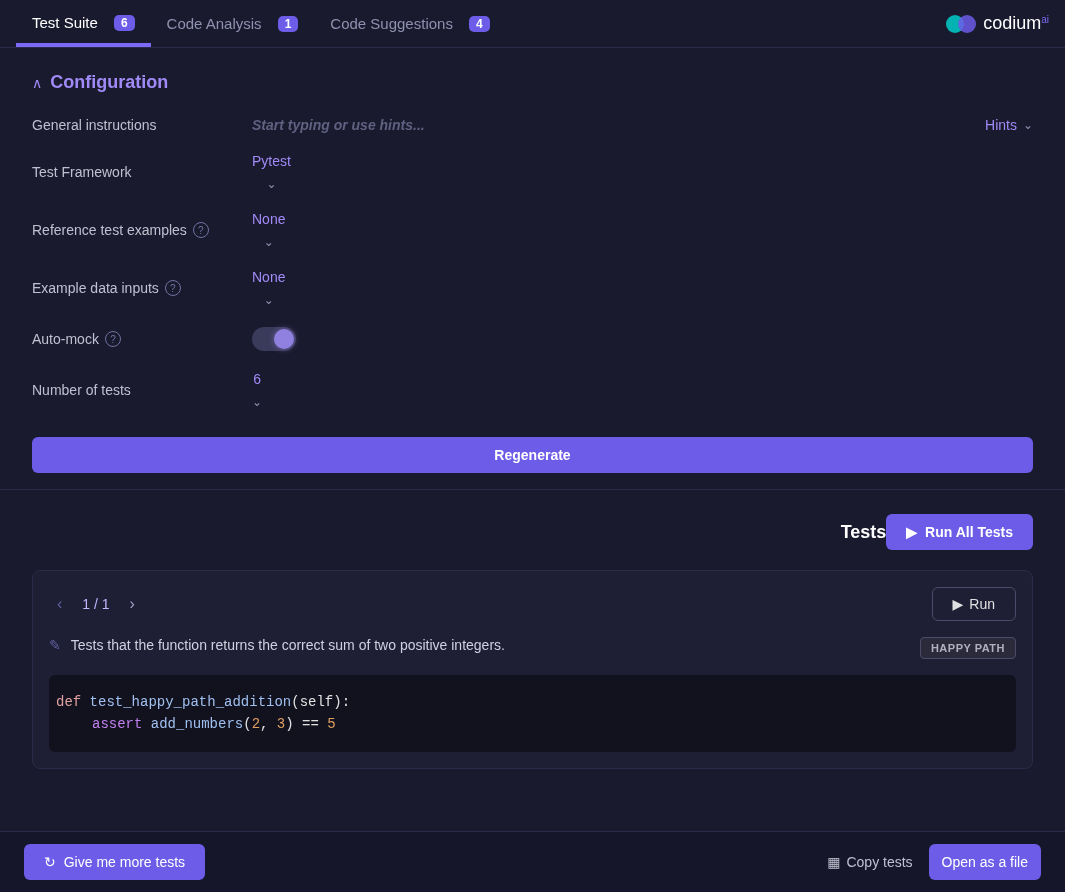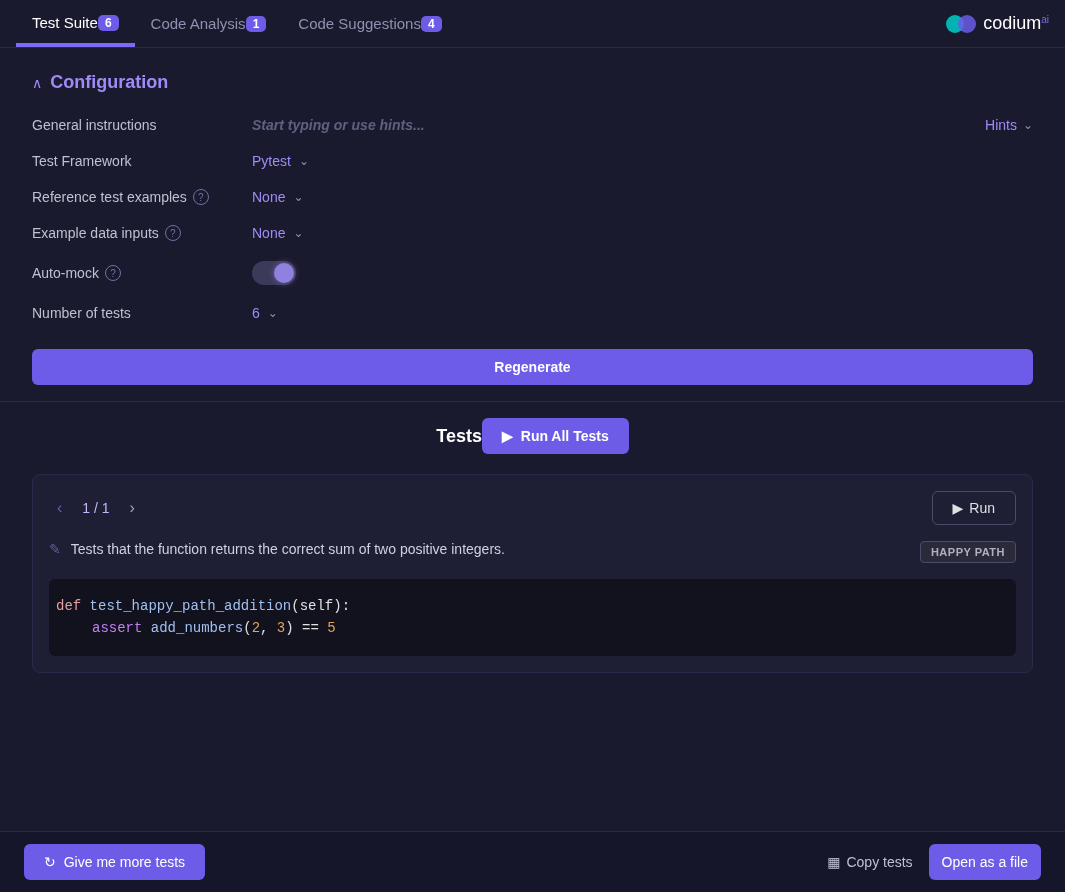--- a/index.html
+++ b/index.html
@@ -22,21 +22,21 @@
       background: #1a1a2e;
       border-bottom: 1px solid #2a2a4a;
       padding: 0 16px;
       height: 48px;
       flex-shrink: 0;
     }
 
     .tab {
       display: flex;
       align-items: center;
-      gap: 0;
+      gap: 16px;
       padding: 14px 16px;
       cursor: pointer;
       color: #9090b0;
       font-size: 15px;
       position: relative;
       height: 100%;
     }
 
     .tab.active {
       color: #ffffff;
@@ -123,20 +123,21 @@
     }
 
     .config-value {
       display: flex;
       align-items: center;
       gap: 8px;
       color: #a08af7;
       font-size: 14px;
       font-weight: 500;
       cursor: pointer;
+      flex-direction: column;
     }
 
     .config-input-area {
       flex: 1;
       color: #606080;
       font-size: 14px;
       font-style: italic;
       font-weight: bold;
     }
 
@@ -197,22 +198,23 @@
     .divider {
       height: 1px;
       background: #2a2a4a;
       margin: 16px -32px;
     }
 
     
     .tests-header {
       display: flex;
       align-items: center;
-      justify-content: center;
+      justify-content: flex-end;
       margin-bottom: 20px;
+      margin-top: 8px;
     }
 
     .tests-title {
       color: #ffffff;
       font-size: 18px;
       font-weight: 600;
     }
 
     .run-all-btn {
       background: #6c5ce7;

